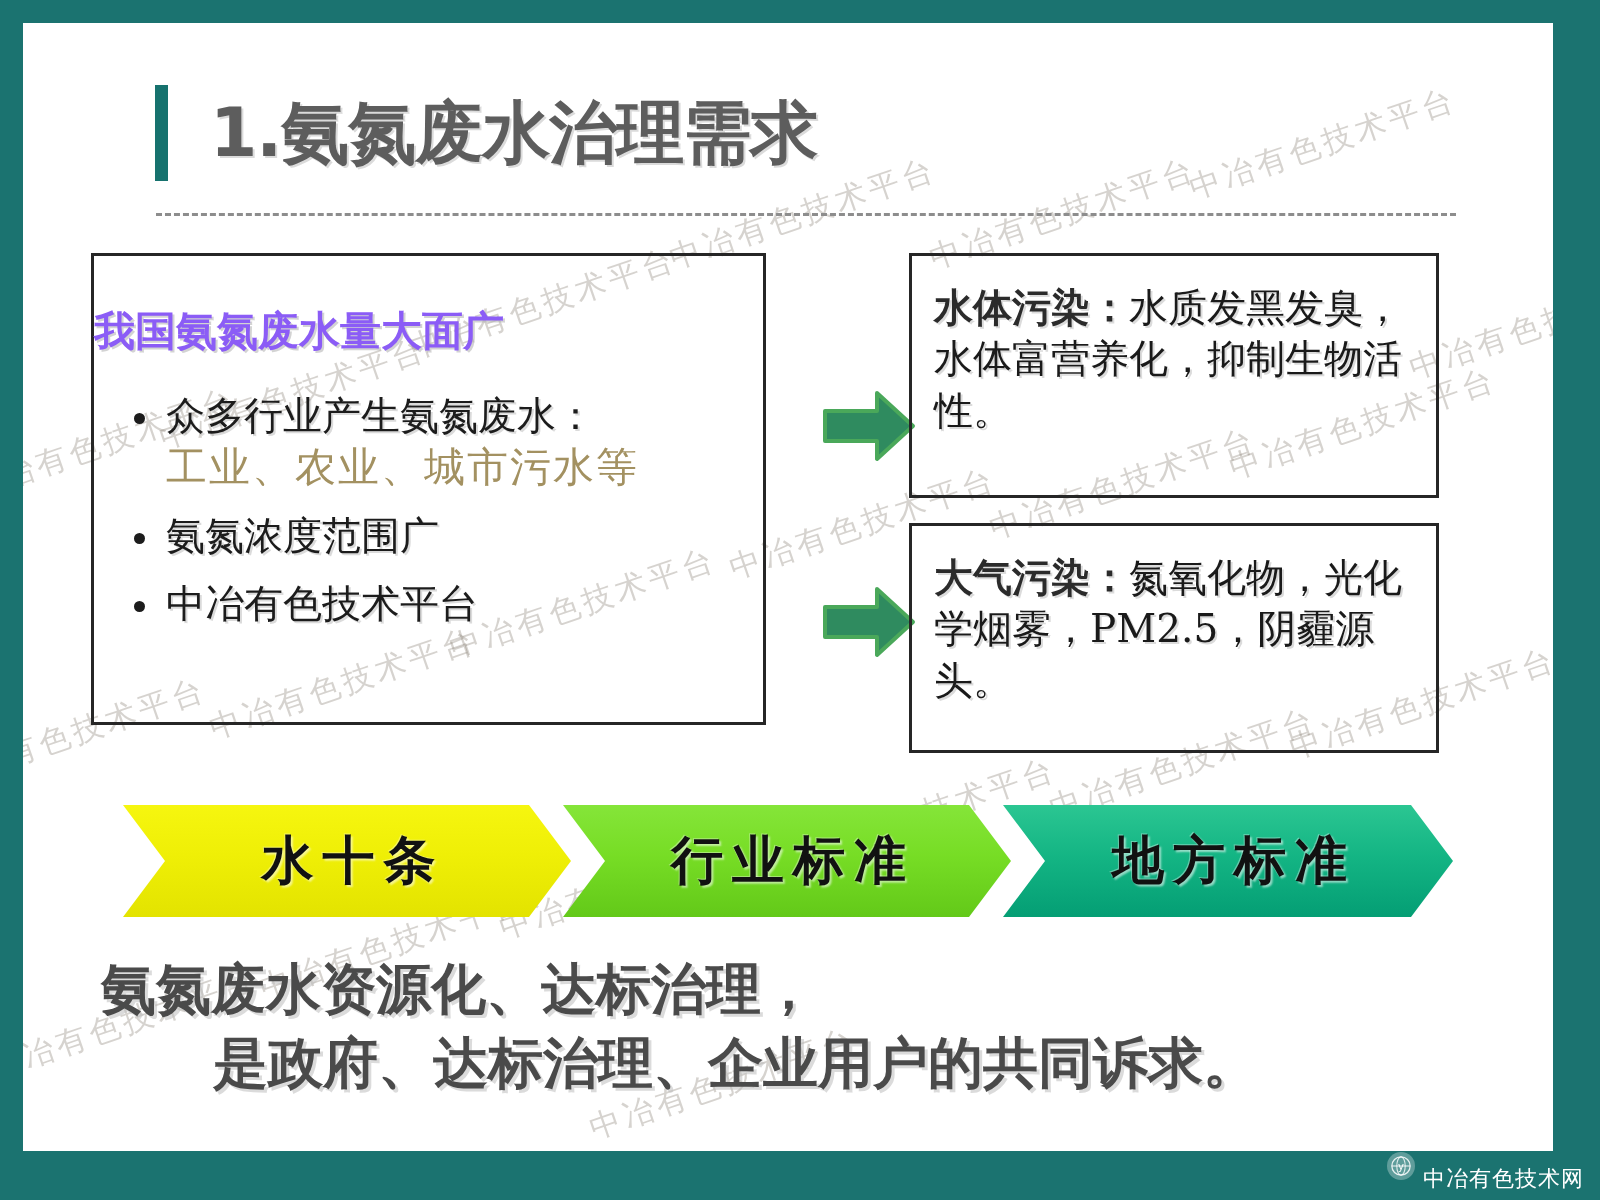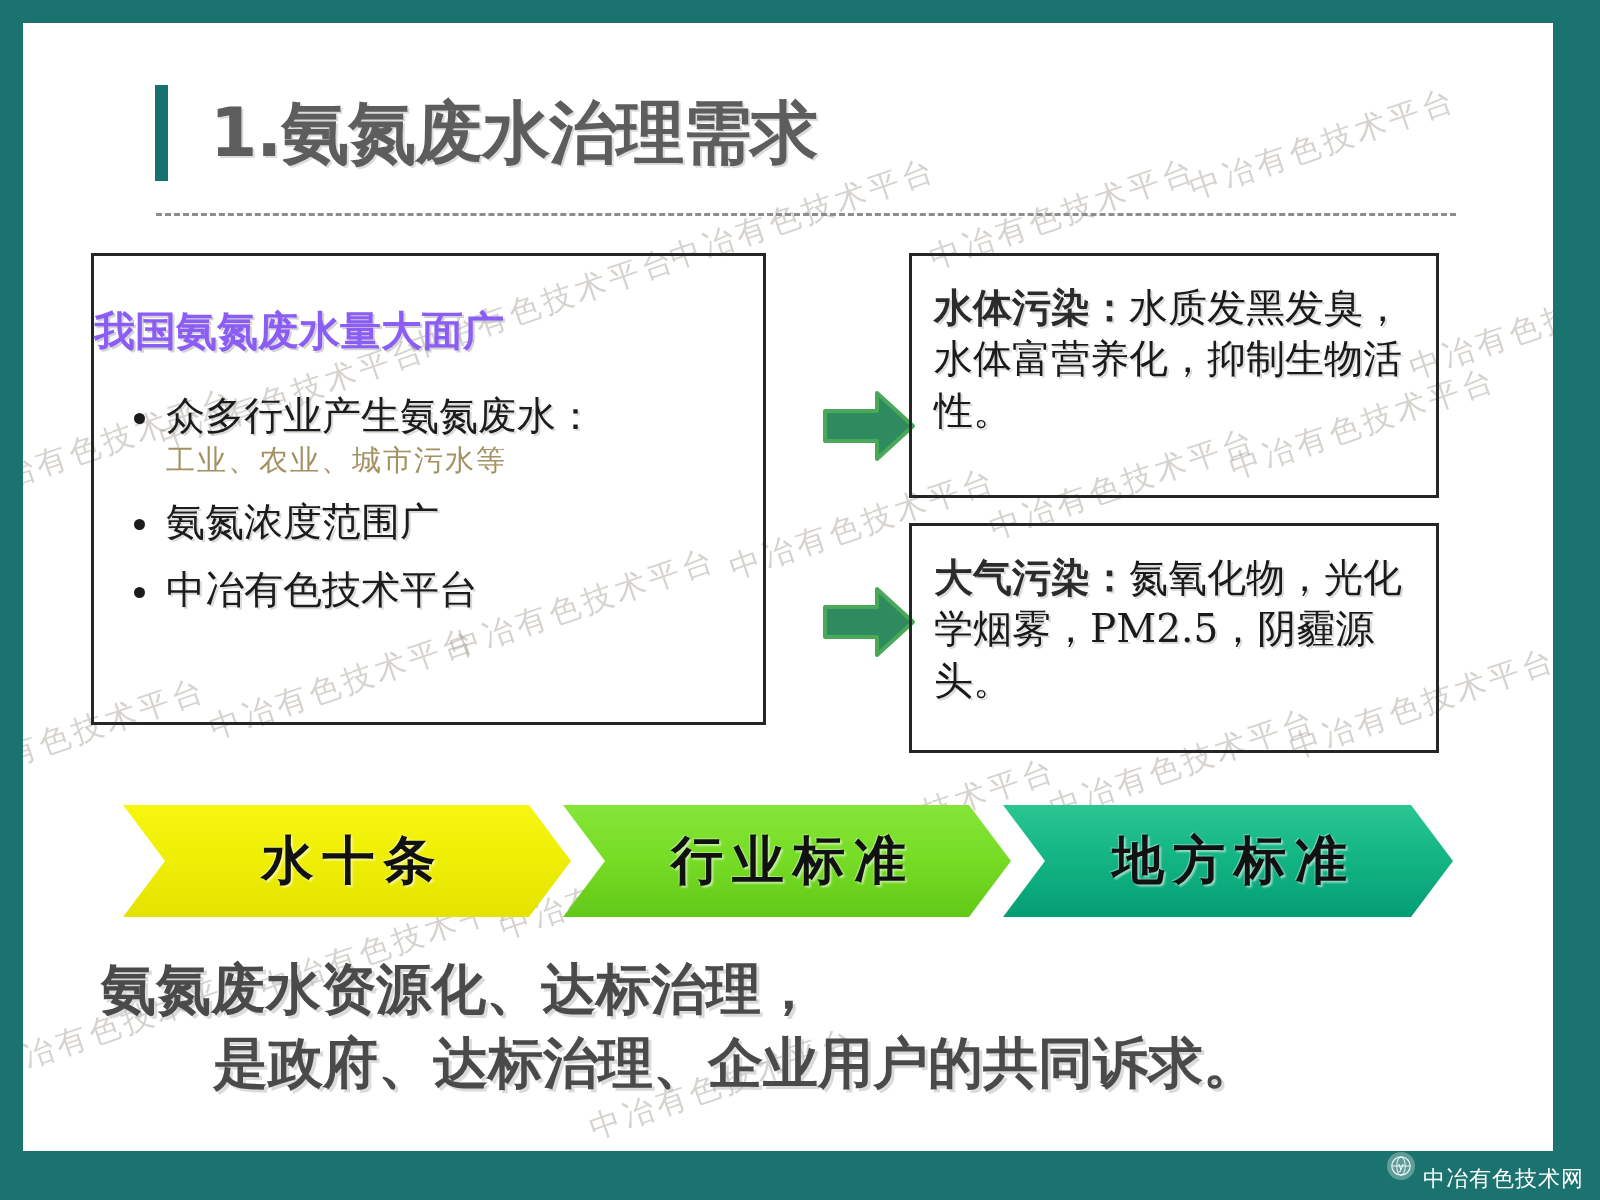--- a/index.html
+++ b/index.html
@@ -128,21 +128,21 @@
     top: 20px;
     width: 11px;
     height: 11px;
     border-radius: 50%;
     background: #1c1c1c;
   }
   .sub-olive {
     display: block;
     color: #a39161;
     font-family: "DejaVu Serif", serif;
-    font-size: 29px;
+    font-size: 41px;
     letter-spacing: 2px;
     margin-top: 4px;
     text-shadow: none;
   }
 
   
   .arrow {
     position: absolute;
     width: 96px;
     height: 74px;

